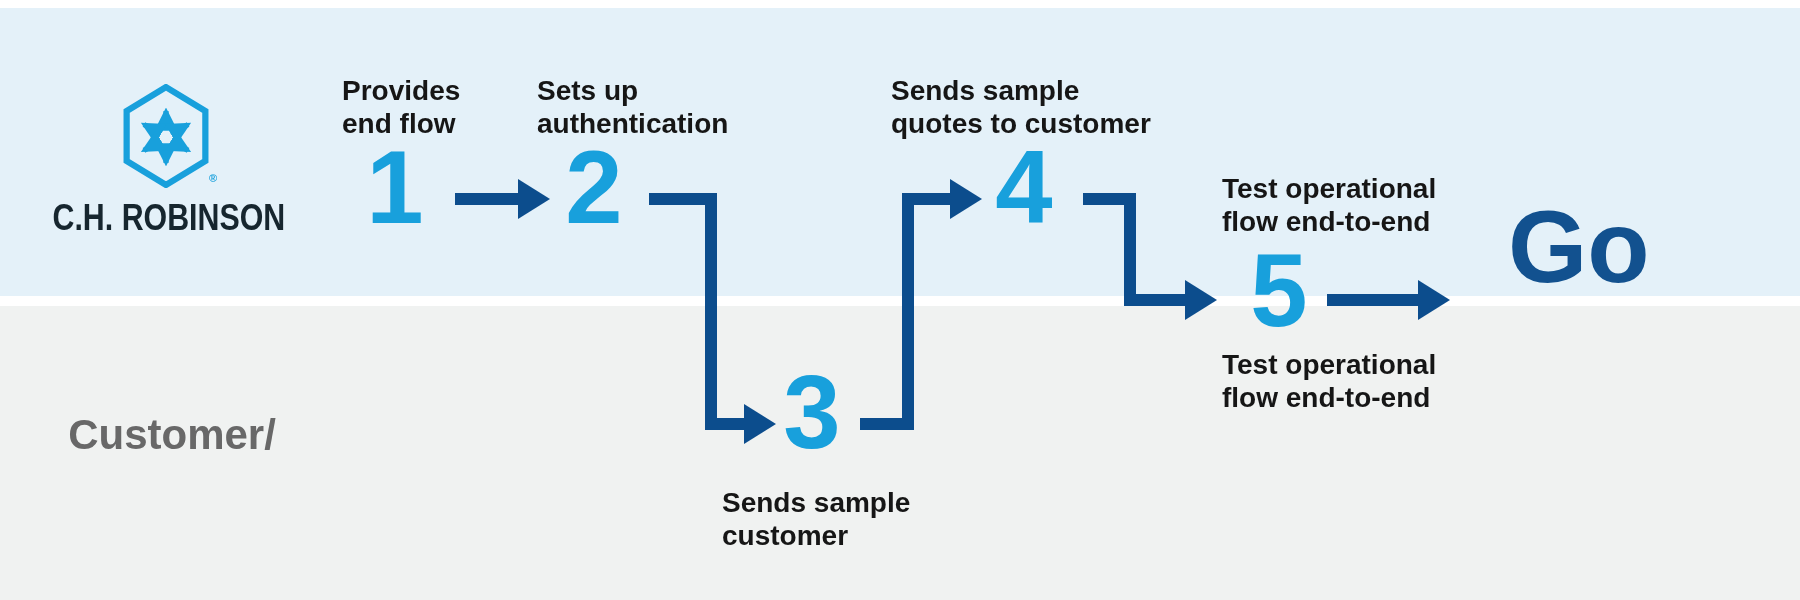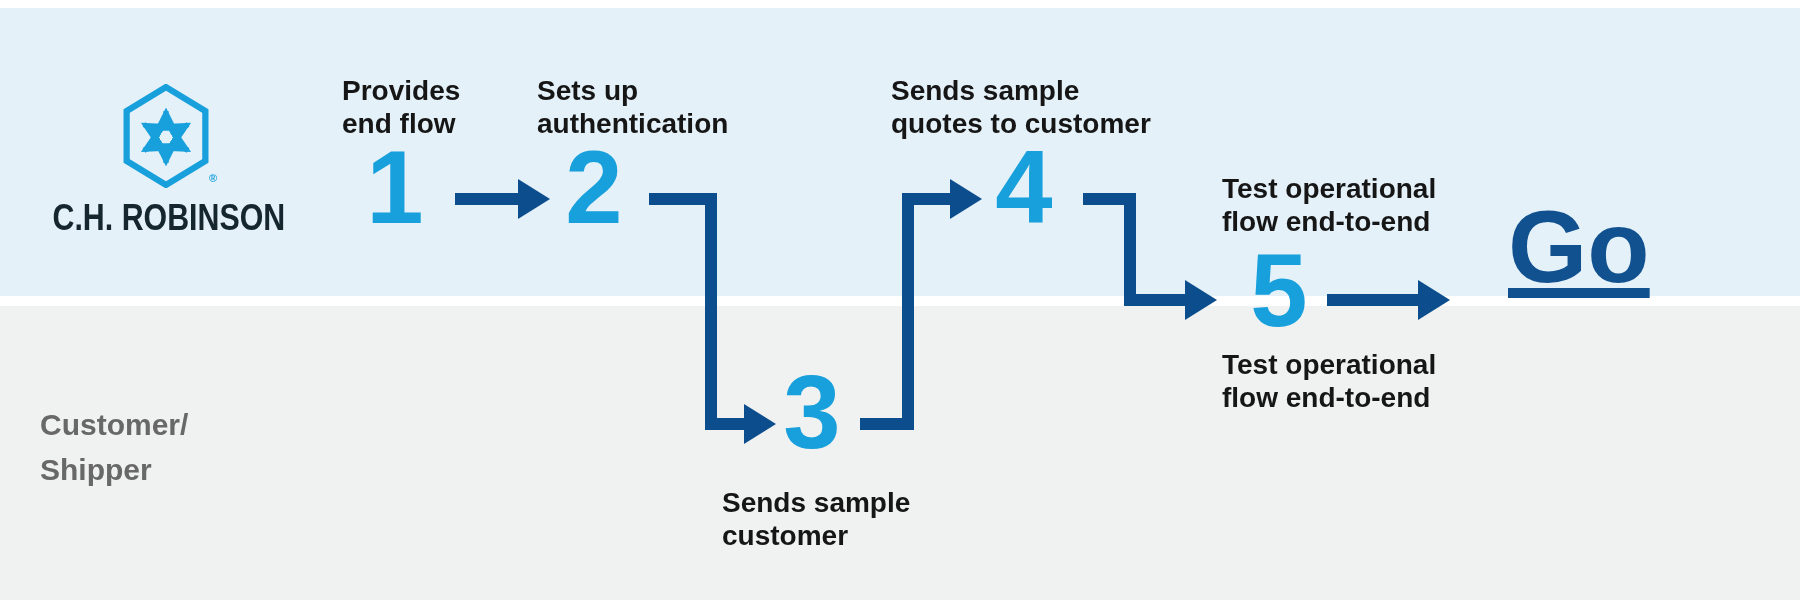--- a/index.html
+++ b/index.html
@@ -17,40 +17,40 @@
   .logo-icon { position:absolute; left:118px; top:84px; width:96px; height:104px; color:var(--accent); }
   .logo-reg { position:absolute; left:209px; top:172px; font-size:11px; font-weight:bold; color:var(--accent); }
   .wordmark-wrap { position:absolute; left:27px; top:197px; width:280px; text-align:center; }
   .wordmark {
     display:inline-block; white-space:nowrap;
     font-size:37px; font-weight:bold; letter-spacing:0px;
     color:var(--logo-text); transform:scaleX(0.82); transform-origin:center;
   }
 
   .customer {
-    position:absolute; left:40px; top:402px; width:264px; text-align:left;
-    font-size:30px; line-height:45px; font-weight:bold; color:var(--customer-text);
+    position:absolute; left:40px; top:412px; width:264px; text-align:center;
+    font-size:42px; line-height:45px; font-weight:bold; color:var(--customer-text);
   }
 
   .slabel {
     position:absolute; font-size:28px; line-height:33px; font-weight:bold;
     color:var(--label-text); white-space:nowrap;
   }
   .digit {
     position:absolute; font-size:103px; line-height:103px; font-weight:bold;
     color:var(--accent); transform:translateX(-50%); white-space:nowrap;
   }
   .arrow { position:absolute; color:var(--navy); }
   .arrow path { stroke:currentColor; stroke-width:12; fill:none; stroke-linejoin:miter; }
   .arrow polygon { fill:currentColor; }
 
   .golive {
     position:absolute; left:1508px; top:196px;
     font-size:102px; line-height:102px; font-weight:bold;
-    color:var(--outcome-text); white-space:nowrap;text-decoration:underline;
+    color:var(--outcome-text); white-space:nowrap;
   }
 </style>
 </head>
 <body>
 
 <div class="canvas">
 
   <div class="band band-top"></div>
   <div class="band band-bottom"></div>
 
@@ -70,21 +70,20 @@
       <line x1="57" y1="60" x2="73" y2="69" marker-end="url(#ah)"></line>
     </g>
   </svg>
   <div class="logo-reg">®</div>
   <div class="wordmark-wrap">
     <span class="wordmark">C.H. ROBINSON</span>
   </div>
 
   <div class="customer">
     <div>Customer/</div>
-    <div>Shipper</div>
   </div>
 
   <div class="slabel" style="left:342px; top:74px;">
     <div>Provides</div>
     <div>end flow</div>
   </div>
   <div class="digit" style="left:395px; top:136px;">1</div>
 
   <svg class="arrow" style="left:455px; top:179px;" width="95" height="40" viewBox="0 0 95 40">
     <path d="M0 20 H63"></path>

